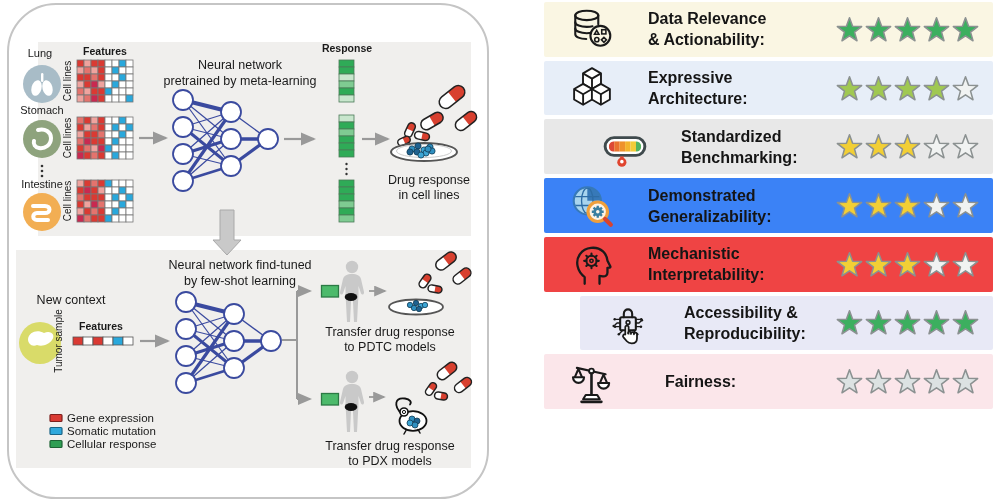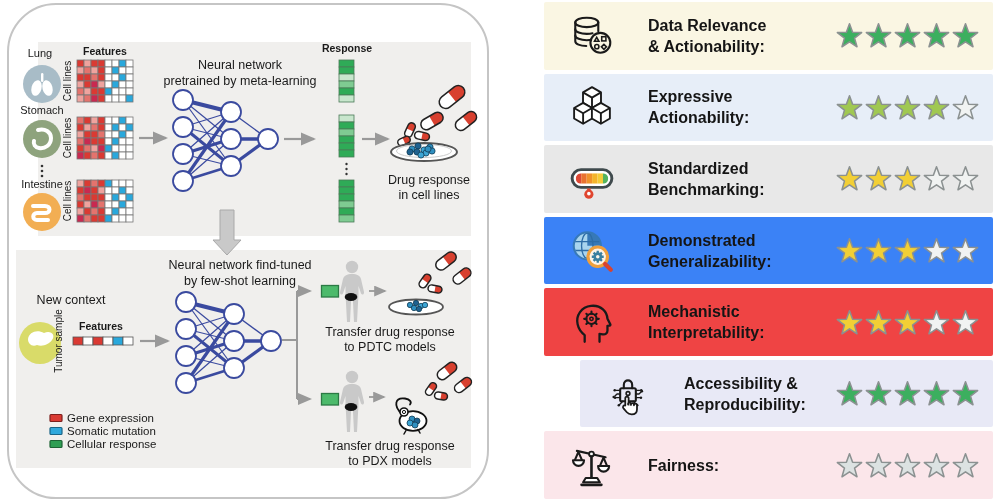--- a/index.html
+++ b/index.html
@@ -3,21 +3,21 @@
 <meta charset="utf-8">
 <style>
   html,body{margin:0;padding:0}
   body{width:1000px;height:503px;position:relative;background:#fff;overflow:hidden;
        font-family:"Liberation Sans",sans-serif;color:#1a1a1a}
   .figure{position:absolute;left:0;top:0;width:500px;height:503px}
   .figure svg{display:block}
   svg text{fill:#1a1a1a}
   .t10{font-size:10px}.t105{font-size:10.5px}.t11{font-size:11px}.t115{font-size:11.5px}
   .t12{font-size:12.5px}
-  .right-panel{position:absolute;left:544px;top:2px;width:449px;height:497px;
+  .right-panel{position:absolute;left:544px;top:2px;width:449px;height:407px;
                display:flex;flex-direction:column;gap:4px}
   .rating-row{flex:1;display:flex;align-items:center;border-radius:2px}
   .icon-box{width:52px;margin-left:22px;display:flex;align-items:center;justify-content:center;flex:none}
   .rating-label{margin-left:30px;display:flex;flex-direction:column;justify-content:center;
                 font-size:16px;font-weight:bold;line-height:21px;color:#151515}
   .stars{margin-left:auto;margin-right:13px;display:flex}
   .stars svg{display:block}
 </style>
 </head>
 <body>
@@ -530,42 +530,42 @@
         <path d="M22,3 L30.6,8 V18 L22,23 L13.4,18 V8 Z"></path>
         <path d="M13.4,8 L22,13 L30.6,8 M22,13 V23" fill="none"></path>
         <path d="M13.5,18 L22.1,23 V33 L13.5,38 L4.9,33 V23 Z"></path>
         <path d="M4.9,23 L13.5,28 L22.1,23 M13.5,28 V38" fill="none"></path>
         <path d="M30.5,18 L39.1,23 V33 L30.5,38 L21.9,33 V23 Z"></path>
         <path d="M21.9,23 L30.5,28 L39.1,23 M30.5,28 V38" fill="none"></path>
       </svg>
     </div>
     <div class="rating-label">
       <div>Expressive</div>
-        <div>Actionability:</div>
+        <div>Architecture:</div>
     </div>
     <div class="stars">
         <svg width="29" height="29" viewBox="0 0 30 30">
           <polygon points="15,2.8 18.23,11.55 27.55,11.92 20.23,17.70 22.76,26.68 15,21.5 7.24,26.68 9.77,17.70 2.45,11.92 11.77,11.55" fill="#a0c852" stroke="#8b9191" stroke-width="1.6" stroke-linejoin="round"></polygon>
         </svg>
         <svg width="29" height="29" viewBox="0 0 30 30">
           <polygon points="15,2.8 18.23,11.55 27.55,11.92 20.23,17.70 22.76,26.68 15,21.5 7.24,26.68 9.77,17.70 2.45,11.92 11.77,11.55" fill="#a0c852" stroke="#8b9191" stroke-width="1.6" stroke-linejoin="round"></polygon>
         </svg>
         <svg width="29" height="29" viewBox="0 0 30 30">
           <polygon points="15,2.8 18.23,11.55 27.55,11.92 20.23,17.70 22.76,26.68 15,21.5 7.24,26.68 9.77,17.70 2.45,11.92 11.77,11.55" fill="#a0c852" stroke="#8b9191" stroke-width="1.6" stroke-linejoin="round"></polygon>
         </svg>
         <svg width="29" height="29" viewBox="0 0 30 30">
           <polygon points="15,2.8 18.23,11.55 27.55,11.92 20.23,17.70 22.76,26.68 15,21.5 7.24,26.68 9.77,17.70 2.45,11.92 11.77,11.55" fill="#a0c852" stroke="#8b9191" stroke-width="1.6" stroke-linejoin="round"></polygon>
         </svg>
         <svg width="29" height="29" viewBox="0 0 30 30">
           <polygon points="15,2.8 18.23,11.55 27.55,11.92 20.23,17.70 22.76,26.68 15,21.5 7.24,26.68 9.77,17.70 2.45,11.92 11.77,11.55" fill="#f1f3f2" stroke="#8b9191" stroke-width="1.6" stroke-linejoin="round"></polygon>
         </svg>
       </div>
   </div>
 
-  <div class="rating-row" style="background-color: rgb(232, 232, 232);">
+  <div class="rating-row" style="background-color: rgb(232, 232, 232); padding-left: 33px;">
     <div class="icon-box">
       <svg width="46" height="46" viewBox="0 0 44 44">
         <defs>
             <clipPath id="gclip">
               <rect x="6.5" y="16.5" width="31" height="10" rx="5"></rect>
             </clipPath>
           </defs>
         <rect x="3" y="13" width="38" height="17" rx="8.5" fill="#fff" stroke="#3f4a4d" stroke-width="2.8"></rect>
         <g clip-path="url(#gclip)">
           <rect x="6.5" y="16.5" width="5.2" height="10" fill="#dd4936"></rect>
@@ -722,21 +722,21 @@
         </svg>
         <svg width="29" height="29" viewBox="0 0 30 30">
           <polygon points="15,2.8 18.23,11.55 27.55,11.92 20.23,17.70 22.76,26.68 15,21.5 7.24,26.68 9.77,17.70 2.45,11.92 11.77,11.55" fill="#3caf5f" stroke="#8b9191" stroke-width="1.6" stroke-linejoin="round"></polygon>
         </svg>
         <svg width="29" height="29" viewBox="0 0 30 30">
           <polygon points="15,2.8 18.23,11.55 27.55,11.92 20.23,17.70 22.76,26.68 15,21.5 7.24,26.68 9.77,17.70 2.45,11.92 11.77,11.55" fill="#3caf5f" stroke="#8b9191" stroke-width="1.6" stroke-linejoin="round"></polygon>
         </svg>
       </div>
   </div>
 
-  <div class="rating-row" style="background-color: rgb(251, 230, 234);">
+  <div class="rating-row" style="background-color: rgb(251, 230, 234); gap: 17px;">
     <div class="icon-box">
       <svg width="46" height="46" viewBox="0 0 44 44" fill="none" stroke="#1a1a1a" stroke-width="2" stroke-linecap="round" stroke-linejoin="round">
         <line x1="7.5" y1="8.5" x2="35" y2="14.5"></line>
         <circle cx="21.5" cy="11.5" r="2.3" fill="#fff" stroke-width="1.8"></circle>
         <path d="M9,9.5 L5.5,17.5 M9,9.5 L12.5,17.5"></path>
         <path d="M3.8,17.5 a5.3,5.3 0 0 0 10.6,0 Z" fill="#fff"></path>
         <path d="M33,15 L29.5,23 M33,15 L36.5,23"></path>
         <path d="M27.8,23 a5.3,5.3 0 0 0 10.6,0 Z" fill="#fff"></path>
         <line x1="21.5" y1="14" x2="21.5" y2="34" stroke-width="2.5"></line>
         <path d="M16,34.5 h11 l2.5,4 h-16 z" fill="#fff"></path>

